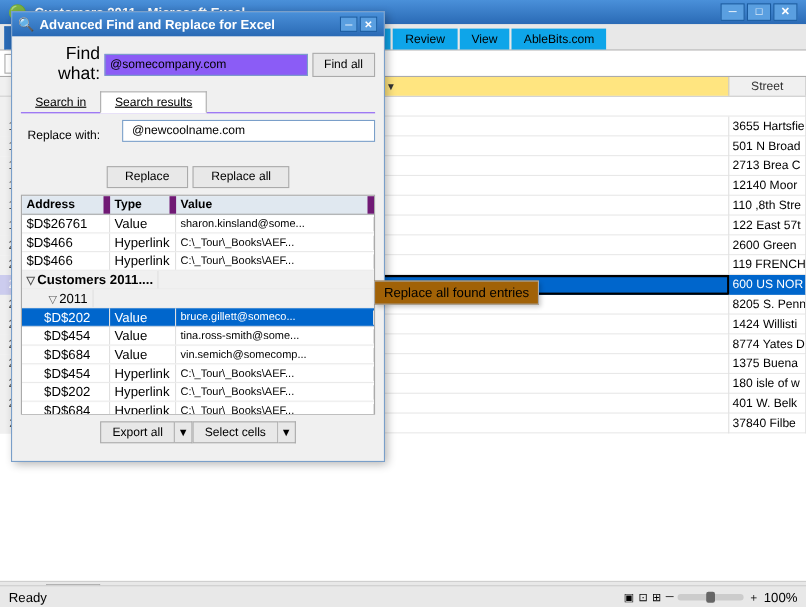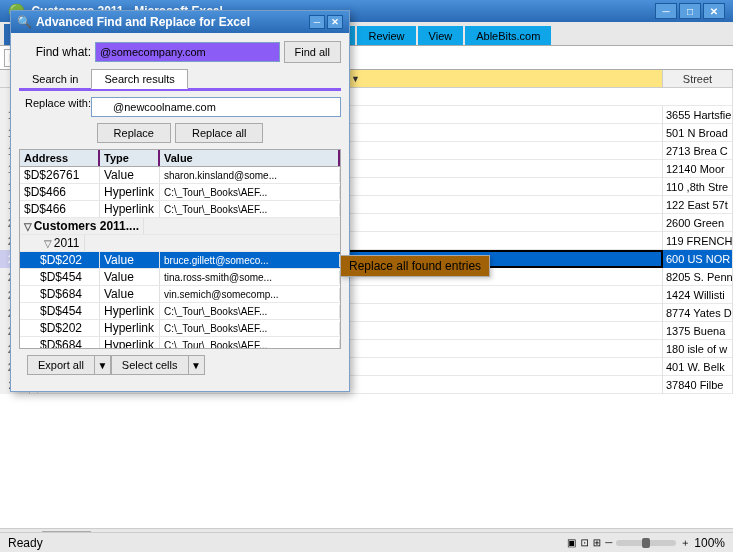--- a/index.html
+++ b/index.html
@@ -161,64 +161,65 @@
     }
     .dialog-controls { display: flex; gap: 2px; }
     .dialog-btn {
       width: 16px; height: 14px; background: #5a9fe0;
       border: 1px solid #1a5a9f; color: white; font-size: 9px;
       display: flex; align-items: center; justify-content: center; cursor: pointer;
     }
 
     .dialog-body { padding: 8px; }
     .dialog-row { display: flex; align-items: center; margin-bottom: 6px; gap: 4px; }
-    .dialog-label { width: 72px; font-size: 12px; text-align: right; }
+    .dialog-label { width: 72px; font-size: 16px; text-align: right; }
     .dialog-input {
       flex: 1;
       height: 20px;
       border: 1px solid #7a9fc9;
       padding: 2px 4px;
       font-size: 11px;
       background: #8b5cf6;
     }
     .dialog-find-btn {
       padding: 2px 10px;
       font-size: 11px;
       background: #e8e8e8;
       border: 1px solid #aaa;
       cursor: pointer;
       height: 22px;
     }
 
     .dialog-tabs {
       display: flex;
-      border-bottom: 3px solid #8b5cf6;
+      border-bottom: 1px solid #8b5cf6;
       margin-bottom: 6px;
+      text-decoration: underline;
     }
     .dialog-tab {
       padding: 3px 12px;
       font-size: 11px;
       cursor: pointer;
       border: 1px solid transparent;
       border-bottom: none;
     }
     .dialog-tab.active {
       background: white;
       border-color: #aaa;
       border-bottom: 1px solid white;
       margin-bottom: -1px;
     }
 
-    .replace-row { display: flex; align-items: flex-start; margin-bottom: 6px; gap: 0; }
+    .replace-row { display: flex; align-items: flex-end; margin-bottom: 22px; gap: 20px; }
     .replace-label { width: 72px; font-size: 11px; text-align: right; }
     .replace-input {
       flex: 1;
       height: 20px;
       border: 1px solid #7a9fc9;
-      padding: 2px 21px;
+      padding: 2px 8px;
       font-size: 11px;
       background: white;
     }
     .replace-buttons { display: flex; gap: 4px; justify-content: center; margin-bottom: 6px; }
     .replace-btn {
       padding: 3px 16px;
       font-size: 11px;
       background: #e8e8e8;
       border: 1px solid #aaa;
       cursor: pointer;
@@ -235,21 +236,21 @@
     .results-header {
       display: flex;
       background: #e0e8f0;
       border-bottom: 1px solid #aaa;
       font-weight: bold;
       position: sticky;
       top: 0;
     }
     .results-header-cell {
       padding: 2px 4px;
-      border-right: 2px solid #701a75;
+      border-right: 6px solid #701a75;
       font-size: 11px;
     }
     .rh-addr { width: 80px; }
     .rh-type { width: 60px; }
     .rh-value { flex: 1; }
 
     .results-row {
       display: flex;
       border-bottom: 1px solid #e8e8e8;
       align-items: center;
@@ -269,21 +270,21 @@
       border-right: 1px solid #e0e0e0;
       overflow: hidden;
       white-space: nowrap;
     }
     .rc-addr { width: 80px; }
     .rc-type { width: 60px; }
     .rc-value { flex: 1; font-size: 10px; }
     .expand-icon { font-size: 10px; margin-right: 2px; color: #555; }
 
     
-    .dialog-bottom { display: flex; justify-content: flex-start; padding: 6px 8px 8px; }
+    .dialog-bottom { display: flex; justify-content: center; padding: 6px 8px 8px; }
     .export-group { display: flex; gap: 0; }
     .export-btn {
       padding: 3px 10px; font-size: 11px;
       background: #e8e8e8; border: 1px solid #aaa; cursor: pointer;
     }
     .export-dropdown {
       width: 16px; padding: 0; font-size: 10px;
       background: #e8e8e8; border: 1px solid #aaa; border-left: none; cursor: pointer;
       display: flex; align-items: center; justify-content: center;
     }

